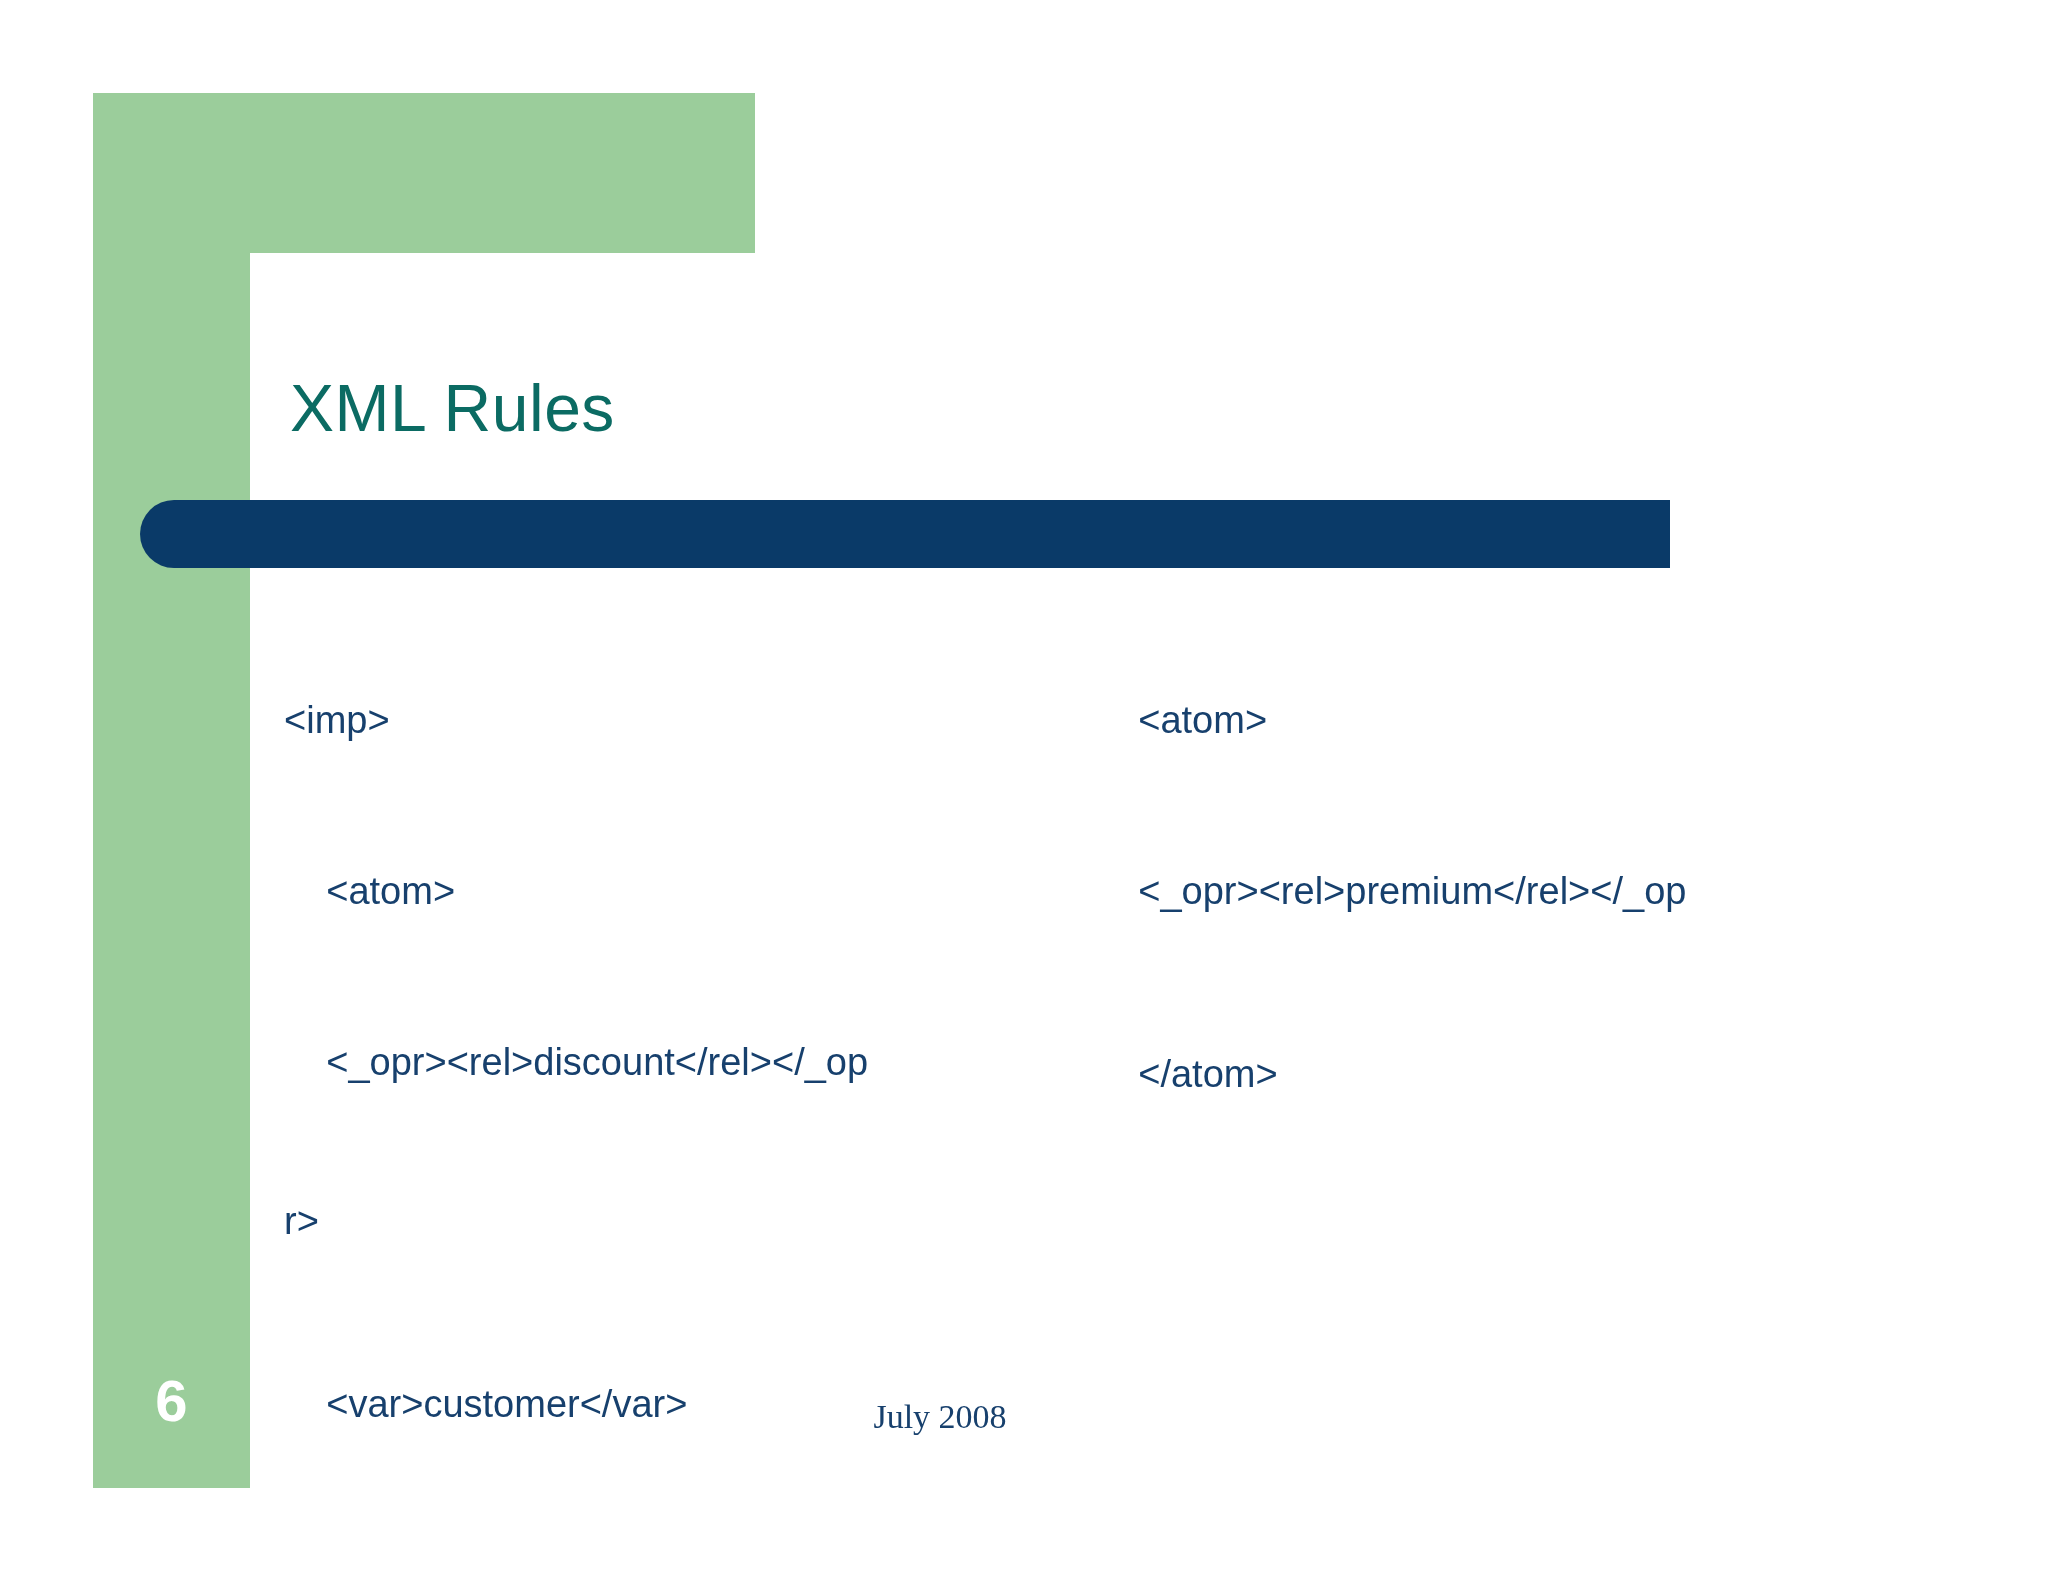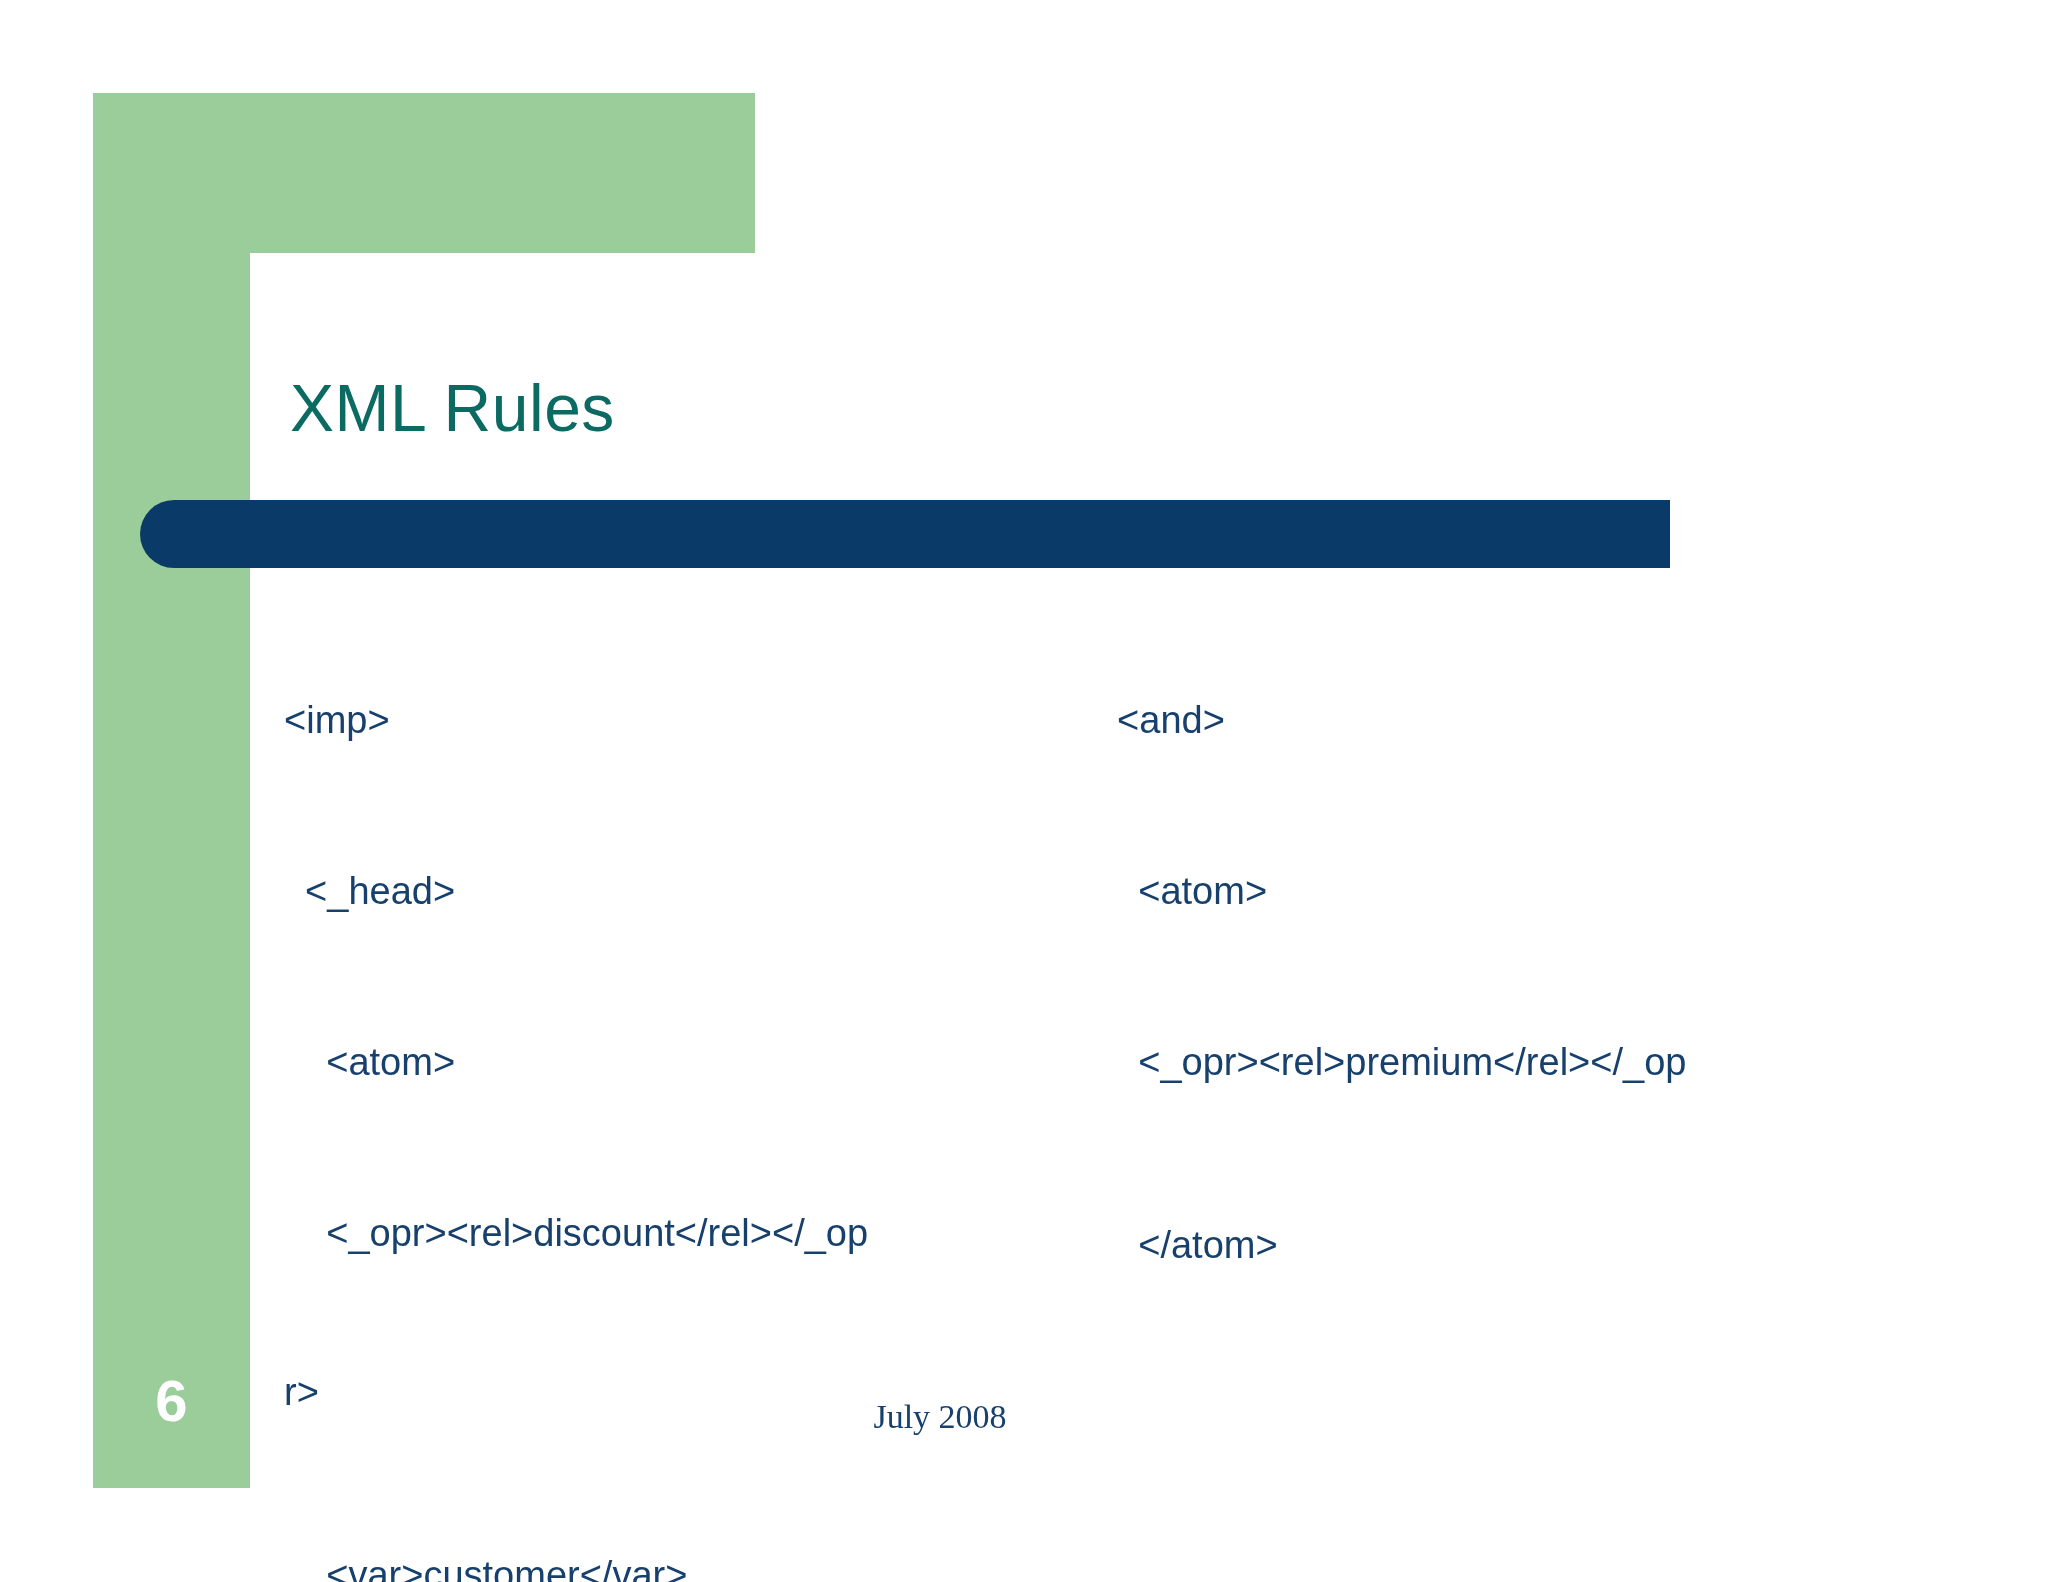--- a/index.html
+++ b/index.html
@@ -135,33 +135,31 @@
   <div class="white-card"></div>
 
   <div class="slide-title">XML Rules</div>
 
   <div class="rule-bar"></div>
 
   <div class="code-cols">
 
     <div class="code-col left">
       <span class="code-line">&lt;imp&gt;</span>
-      <span class="code-line">  &lt;_head&gt;</span>
       <span class="code-line">    &lt;atom&gt;</span>
       <span class="code-line">    &lt;_opr&gt;&lt;rel&gt;discount&lt;/rel&gt;&lt;/_op</span>
       <span class="code-line wrap">r&gt;</span>
       <span class="code-line gap">    &lt;var&gt;customer&lt;/var&gt;</span>
       
       
       
       
     </div>
 
     <div class="code-col right">
-      <span class="code-line">  &lt;and&gt;</span>
       <span class="code-line">    &lt;atom&gt;</span>
       <span class="code-line">    &lt;_opr&gt;&lt;rel&gt;premium&lt;/rel&gt;&lt;/_op</span>
       <span class="code-line gap">    &lt;/atom&gt;</span>
       
       
       
       
       
       
       

